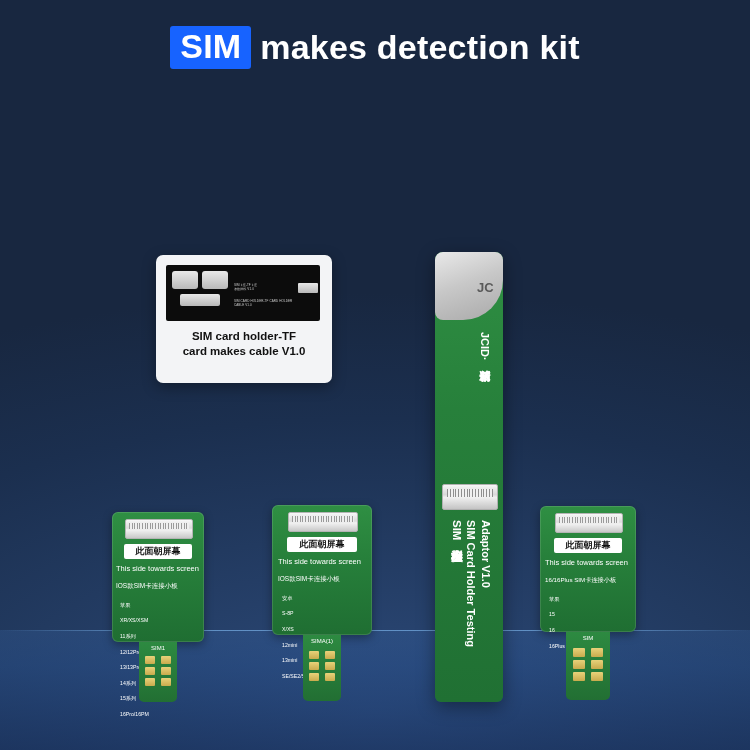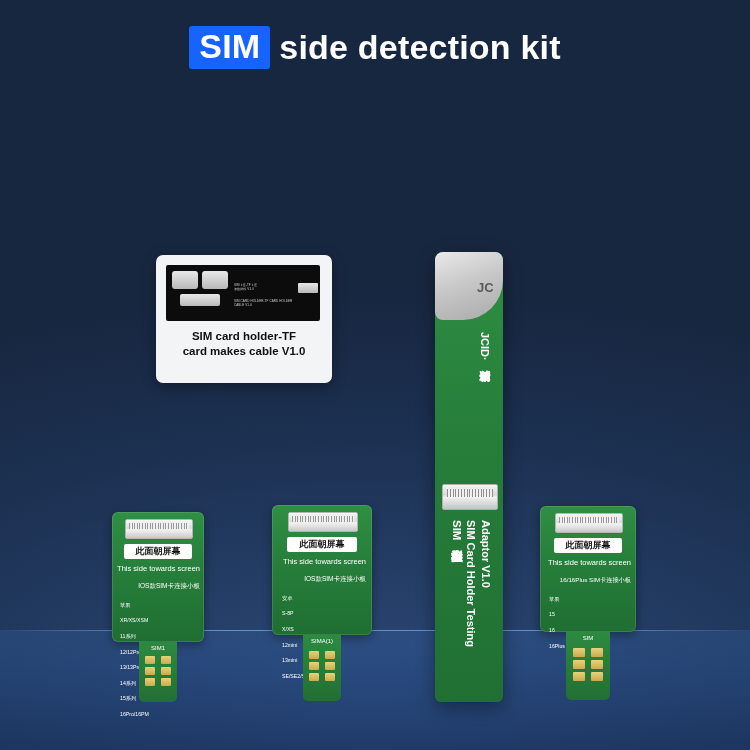--- a/index.html
+++ b/index.html
@@ -86,21 +86,21 @@
   .connector .teeth{
     position:absolute;left:3px;right:3px;top:3px;height:6px;
     background:repeating-linear-gradient(90deg,#9a9a9a 0 1px,#efefef 1px 2.6px);
   }
   .lbl-white{
     position:absolute;background:#ffffff;border-radius:2px;color:#111;
     font-size:9px;font-weight:bold;text-align:center;line-height:1.25;
     padding:2px 0;
   }
   .pcb-text{
-    position:absolute;color:#ffffff;font-size:7.5px;text-align:right;
+    position:absolute;color:#ffffff;font-size:7.5px;text-align:left;
     line-height:1.35;white-space:pre-line;
   }
   .pcb-text.small{font-size:5.2px;line-height:1.5;text-align:left;}
   .sim-tongue{
     position:absolute;background:linear-gradient(180deg,#2d8a41,#226f33);
     border-radius:0 0 5px 5px;
   }
   .gold{
     position:absolute;background:linear-gradient(180deg,#e8d27a,#c9ab4d);
     border-radius:1px;
@@ -143,21 +143,21 @@
 </style>
 </head>
 <body>
 
 <div class="stage">
   <div class="floor"></div>
 
   <div class="header">
     <div class="title-row">
       <span class="sim-badge">SIM</span>
-      <span>side detection kit</span>
+      <span>makes detection kit</span>
     </div>
   </div>
 
   <div class="card" style="left:156px;top:255px;width:176px;height:128px;">
     <div class="blackflex" style="left:10px;top:10px;width:154px;height:56px;">
       <div class="silverpad" style="left:6px;top:6px;width:26px;height:18px;border-radius:3px;"></div>
       <div class="silverpad" style="left:36px;top:6px;width:26px;height:18px;border-radius:3px;"></div>
       <div class="silverpad" style="left:14px;top:29px;width:40px;height:12px;border-radius:2px;"></div>
       <div class="silverpad" style="left:132px;top:18px;width:20px;height:10px;border-radius:1px;"></div>
       <div class="tiny-print" style="left:68px;top:18px;width:58px;">SIM卡座-TF卡座

